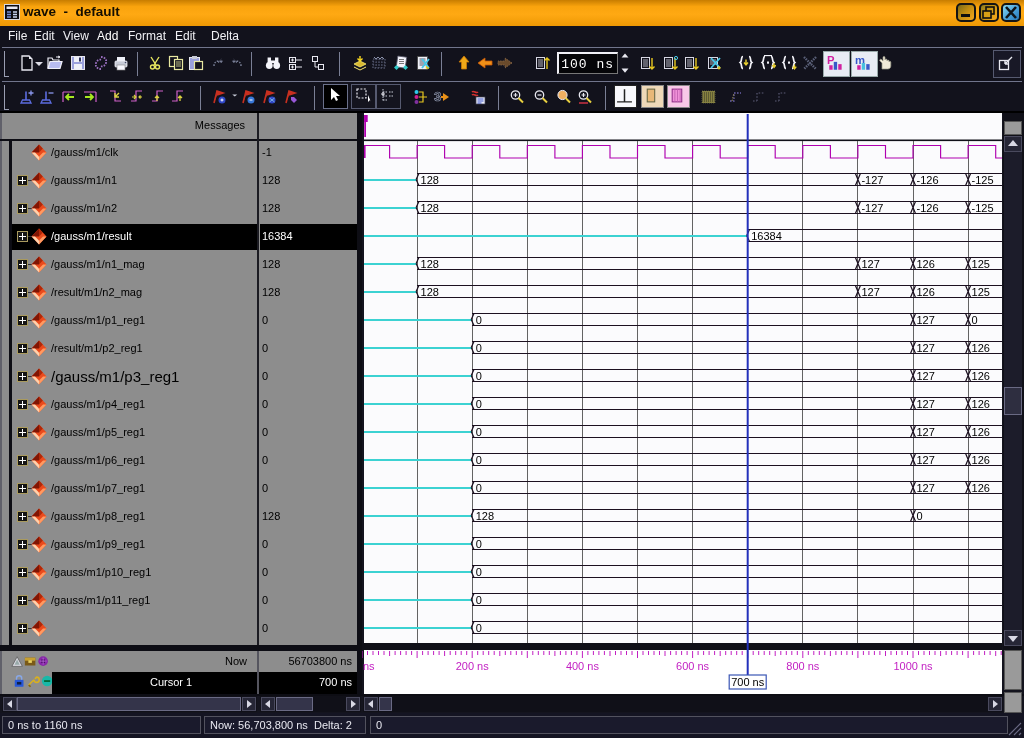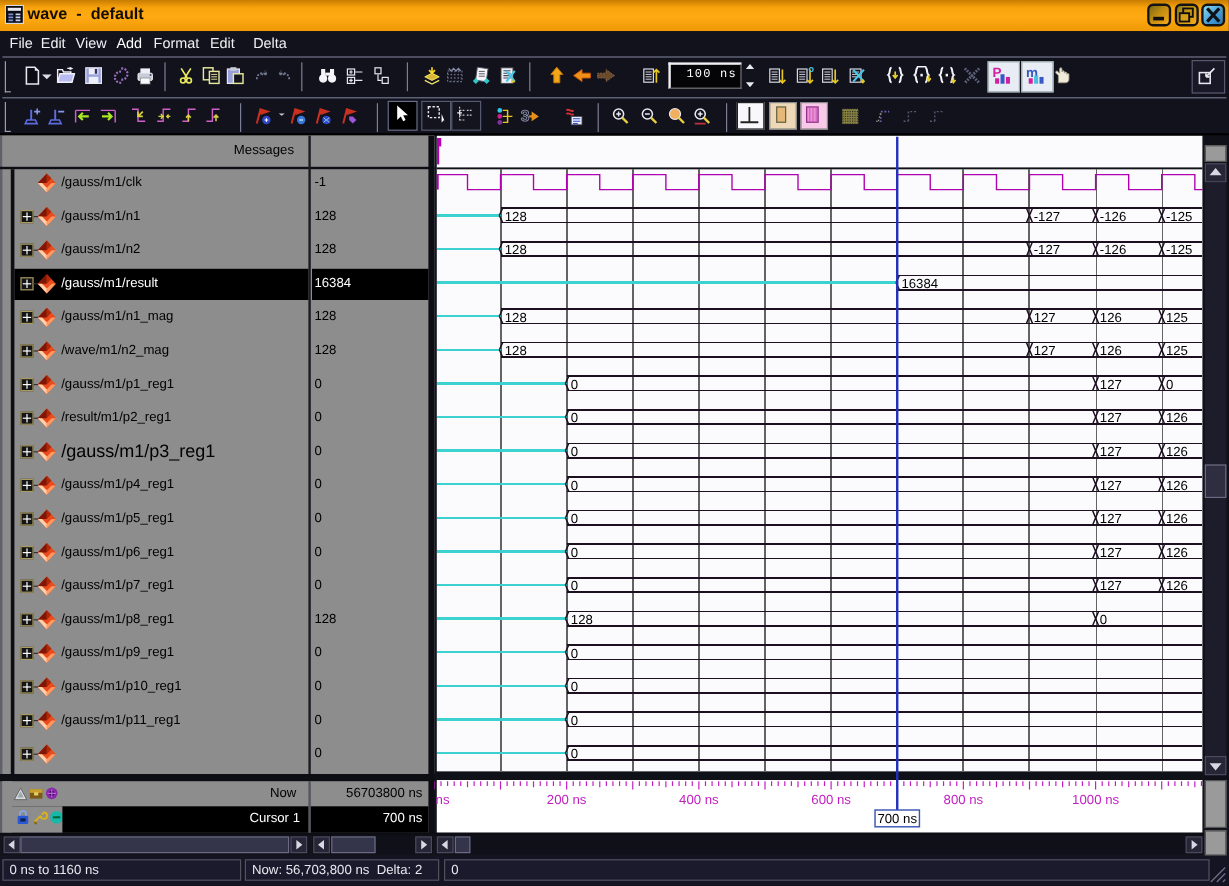--- a/index.html
+++ b/index.html
@@ -131,21 +131,21 @@
 <svg width="16" height="16" viewBox="0 0 16 16" style="position:absolute;left:497px;top:55px">
     <path d="M15 8 L8 3 V6 H1 V10 H8 V13 z" fill="#b07838" fill-opacity="0.55" stroke="#8a6a4a" stroke-width="0.8" stroke-dasharray="1.5 1"></path>
   </svg>
 <div style="position:absolute;left:524px;top:52px;width:1px;height:#585e74px;background:#7a7f95"></div>
 <svg width="16" height="16" viewBox="0 0 16 16" style="position:absolute;left:534px;top:55px">
     <rect x="2.5" y="2.5" width="8" height="11" fill="#14141e" stroke="#d8d8e4" stroke-width="1"></rect>
     <path d="M4 5 h5 M4 7 h5 M4 9 h5 M4 11 h5" stroke="#d8d8e4" stroke-width="0.8"></path>
     <path d="M13 14 V3 m-2.5 2.5 L13 3 l2.5 2.5" stroke="#e8c820" stroke-width="1.4" fill="none"></path>
   </svg>
 <div style="position:absolute;left:557px;top:52px;width:61px;height:22px;background:#050508;border-top:2px solid #f0f0f6;border-left:2px solid #f0f0f6;border-right:1px solid #777;border-bottom:1px solid #777;box-sizing:border-box"></div>
-<div style="position:absolute;left:558px;top:57px;width:56px;text-align:right;font-size:10px;letter-spacing:1px;color:#fff;font-family:'Liberation Mono',monospace">100 ns</div>
+<div style="position:absolute;left:558px;top:57px;width:56px;text-align:right;font-size:13px;letter-spacing:1px;color:#fff;font-family:'Liberation Mono',monospace">100 ns</div>
 <svg width="14" height="11" viewBox="0 0 16 16" style="position:absolute;left:618px;top:52px">
     <path d="M8 2 L13 8 H3 z" fill="#e8e8f0"></path>
   </svg>
 <svg width="14" height="11" viewBox="0 0 16 16" style="position:absolute;left:618px;top:63px">
     <path d="M8 14 L13 8 H3 z" fill="#e8e8f0"></path>
   </svg>
 <svg width="16" height="16" viewBox="0 0 16 16" style="position:absolute;left:640px;top:55px">
     <rect x="1.5" y="2.5" width="8" height="11" fill="#14141e" stroke="#d8d8e4" stroke-width="1"></rect>
     <path d="M3 5 h5 M3 7 h5 M3 9 h5 M3 11 h5" stroke="#d8d8e4" stroke-width="0.8"></path>
     <path d="M12 3 V14 m-2.5 -2.5 L12 14 l2.5 -2.5" stroke="#e8c820" stroke-width="1.4" fill="none"></path>
@@ -437,21 +437,21 @@
     <div style="position:absolute;left:4px;top:1px;width:1px;height:7px;background:#fff"></div>
   </div>
 <div style="position:absolute;left:28px;top:292px;width:4px;height:1px;background:#333"></div>
 <svg width="16" height="17" style="position:absolute;left:31px;top:284.0px" viewBox="0 0 16 17">
     <polygon points="8,0.5 15.5,8.5 8,16.5 0.5,8.5" fill="#ea4a1c"></polygon>
     <polygon points="8,0.5 0.5,8.5 8,8.5" fill="#801504"></polygon>
     <polygon points="8,0.5 8,8.5 11.8,4.5" fill="#b02808"></polygon>
     <polygon points="0.5,8.5 8,16.5 8,12.5 4,8.5" fill="#ffd2ac"></polygon>
     <polygon points="15.5,8.5 8,16.5 8,12.5 12,8.5" fill="#ff9a62"></polygon>
   </svg>
-<div style="position:absolute;left:51px;top:286px;font-size:11px;line-height:13px;color:#000">/wave/m1/n2_mag</div>
+<div style="position:absolute;left:51px;top:286px;font-size:11px;line-height:13px;color:#000">/result/m1/n2_mag</div>
 <div style="position:absolute;left:262px;top:286px;font-size:11px;line-height:13px;color:#000">128</div>
 <div style="position:absolute;left:17px;top:315.0px;width:11px;height:11px;background:#151515;border:1px solid #a99a5e;box-sizing:border-box">
     <div style="position:absolute;left:1px;top:4px;width:7px;height:1px;background:#fff"></div>
     <div style="position:absolute;left:4px;top:1px;width:1px;height:7px;background:#fff"></div>
   </div>
 <div style="position:absolute;left:28px;top:320px;width:4px;height:1px;background:#333"></div>
 <svg width="16" height="17" style="position:absolute;left:31px;top:312.0px" viewBox="0 0 16 17">
     <polygon points="8,0.5 15.5,8.5 8,16.5 0.5,8.5" fill="#ea4a1c"></polygon>
     <polygon points="8,0.5 0.5,8.5 8,8.5" fill="#801504"></polygon>
     <polygon points="8,0.5 8,8.5 11.8,4.5" fill="#b02808"></polygon>
@@ -940,21 +940,21 @@
 <svg width="14" height="15" viewBox="0 0 16 16" style="position:absolute;left:27px;top:674px">
     <path d="M2 12 L8 6 M8 6 a3 3 0 1 0 3 -3 l-2 2" stroke="#d8b020" stroke-width="1.8" fill="none"></path>
     <path d="M2 12 l2 2" stroke="#886808" stroke-width="2"></path>
   </svg>
 <svg width="14" height="15" viewBox="0 0 16 16" style="position:absolute;left:41px;top:674px">
     <circle cx="7" cy="7.5" r="6" fill="#18b8a8"></circle>
     <rect x="3.5" y="6.5" width="7" height="2" fill="#063"></rect>
   </svg>
 <div style="position:absolute;left:52px;top:672px;width:205px;height:22px;background:#000"></div>
 <div style="position:absolute;left:259px;top:672px;width:98px;height:22px;background:#000"></div>
-<div style="position:absolute;left:150px;top:676px;width:100px;text-align:right;font-size:11px;color:#fff">Cursor 1</div>
+<div style="position:absolute;left:150px;top:676px;width:100px;text-align:left;font-size:11px;color:#fff">Cursor 1</div>
 <div style="position:absolute;left:262px;top:676px;width:90px;text-align:right;font-size:11px;color:#fff">700 ns</div>
 <div style="position:absolute;left:0px;top:694px;width:1024px;height:2px;background:#0d0d14"></div>
 <div style="position:absolute;left:2px;top:696px;width:255px;height:16px;background:#101018"></div>
 <div style="position:absolute;left:3px;top:697px;width:14px;height:14px;background:#262636;border:1px solid #4a4a5e;box-sizing:border-box"></div>
 <svg width="14" height="14" viewBox="0 0 14 14" style="position:absolute;left:3px;top:697px">
     <path d="M9 3 L4 7 L9 11 z" fill="#d8d8e4"></path>
   </svg>
 <div style="position:absolute;left:242px;top:697px;width:14px;height:14px;background:#262636;border:1px solid #4a4a5e;box-sizing:border-box"></div>
 <svg width="14" height="14" viewBox="0 0 14 14" style="position:absolute;left:242px;top:697px">
     <path d="M5 3 L10 7 L5 11 z" fill="#d8d8e4"></path>

